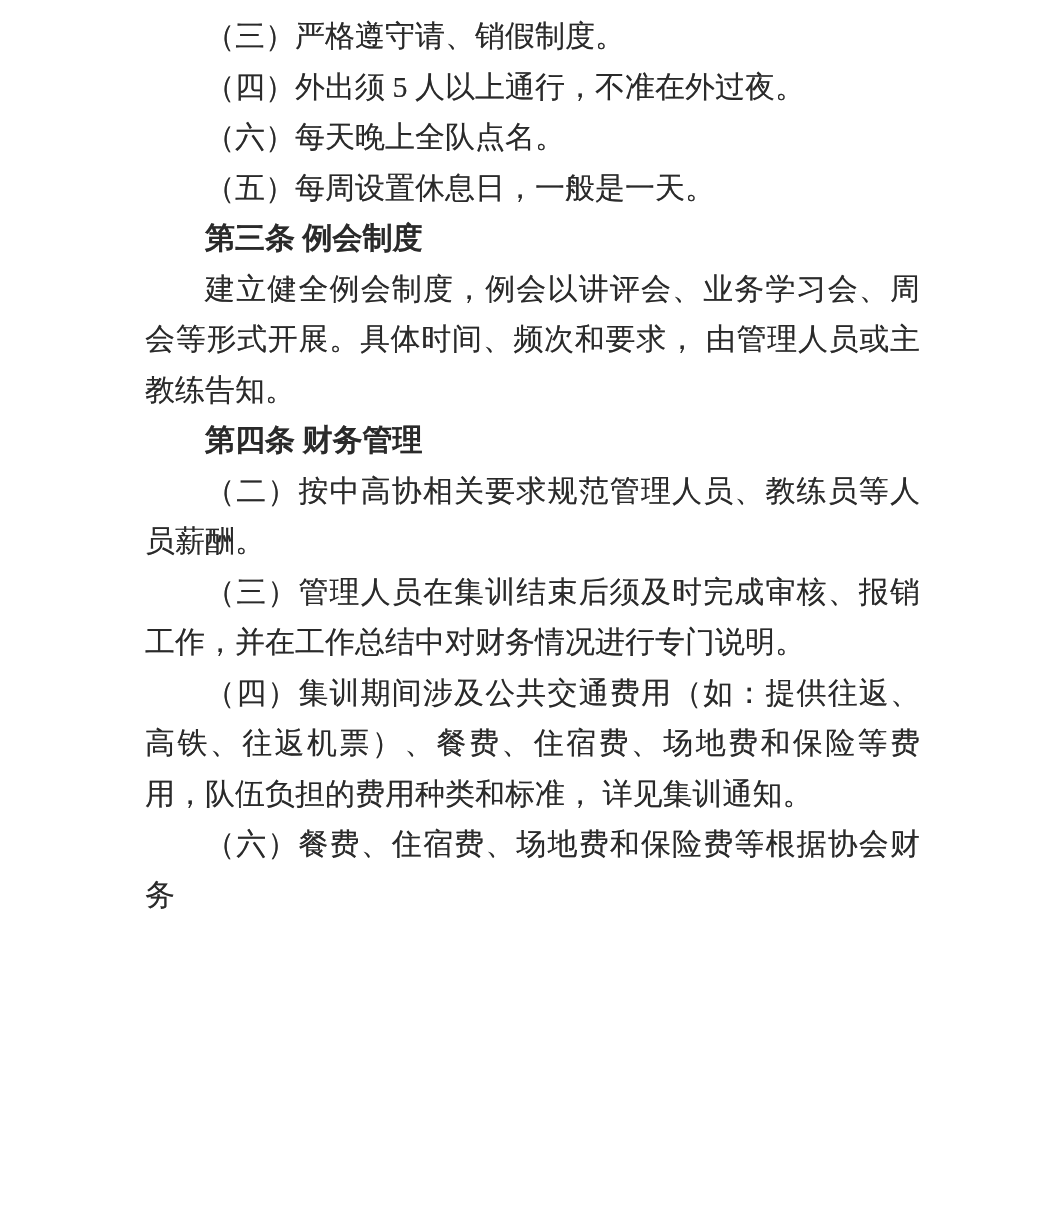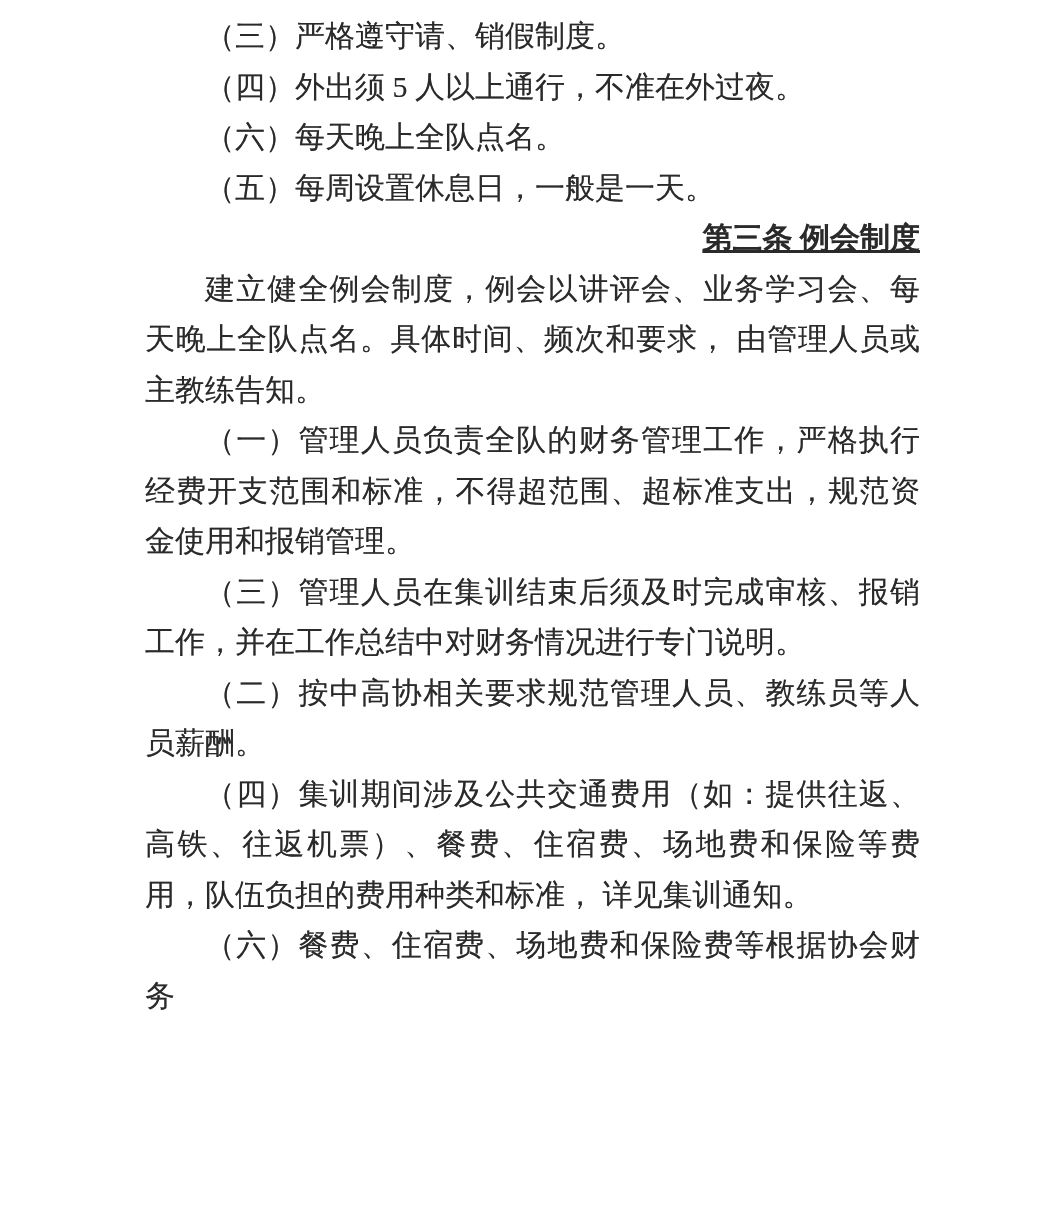--- a/index.html
+++ b/index.html
@@ -22,36 +22,35 @@
     text-align: justify;
   }
   .page p {
     margin: 0;
     text-indent: 2em;
     word-break: break-all;
     overflow-wrap: break-word;
   }
   .page p.heading {
     font-weight: bold;
-    text-align: right;
-    text-decoration: underline;
+    text-align: left;
   }
   
   .page p {
     text-shadow: 0 0 0.4px rgba(60,60,60,0.55);
   }
 </style>
 </head>
 <body>
 
 <div class="page">
   <p>（三）严格遵守请、销假制度。</p>
   <p>（四）外出须 5 人以上通行，不准在外过夜。</p>
   <p>（六）每天晚上全队点名。</p>
   <p>（五）每周设置休息日，一般是一天。</p>
   <p class="heading">第三条 例会制度</p>
-  <p>建立健全例会制度，例会以讲评会、业务学习会、每天晚上全队点名。具体时间、频次和要求， 由管理人员或主教练告知。</p>
-  <p>（一）管理人员负责全队的财务管理工作，严格执行经费开支范围和标准，不得超范围、超标准支出，规范资金使用和报销管理。</p>
+  <p>建立健全例会制度，例会以讲评会、业务学习会、周会等形式开展。具体时间、频次和要求， 由管理人员或主教练告知。</p>
+  <p class="heading">第四条 财务管理</p>
+  <p>（二）按中高协相关要求规范管理人员、教练员等人员薪酬。</p>
   <p>（三）管理人员在集训结束后须及时完成审核、报销工作，并在工作总结中对财务情况进行专门说明。</p>
-  <p>（二）按中高协相关要求规范管理人员、教练员等人员薪酬。</p>
   <p>（四）集训期间涉及公共交通费用（如：提供往返、高铁、往返机票）、餐费、住宿费、场地费和保险等费用，队伍负担的费用种类和标准， 详见集训通知。</p>
   <p>（六）餐费、住宿费、场地费和保险费等根据协会财务</p>
 </div>
 
 </body></html>

